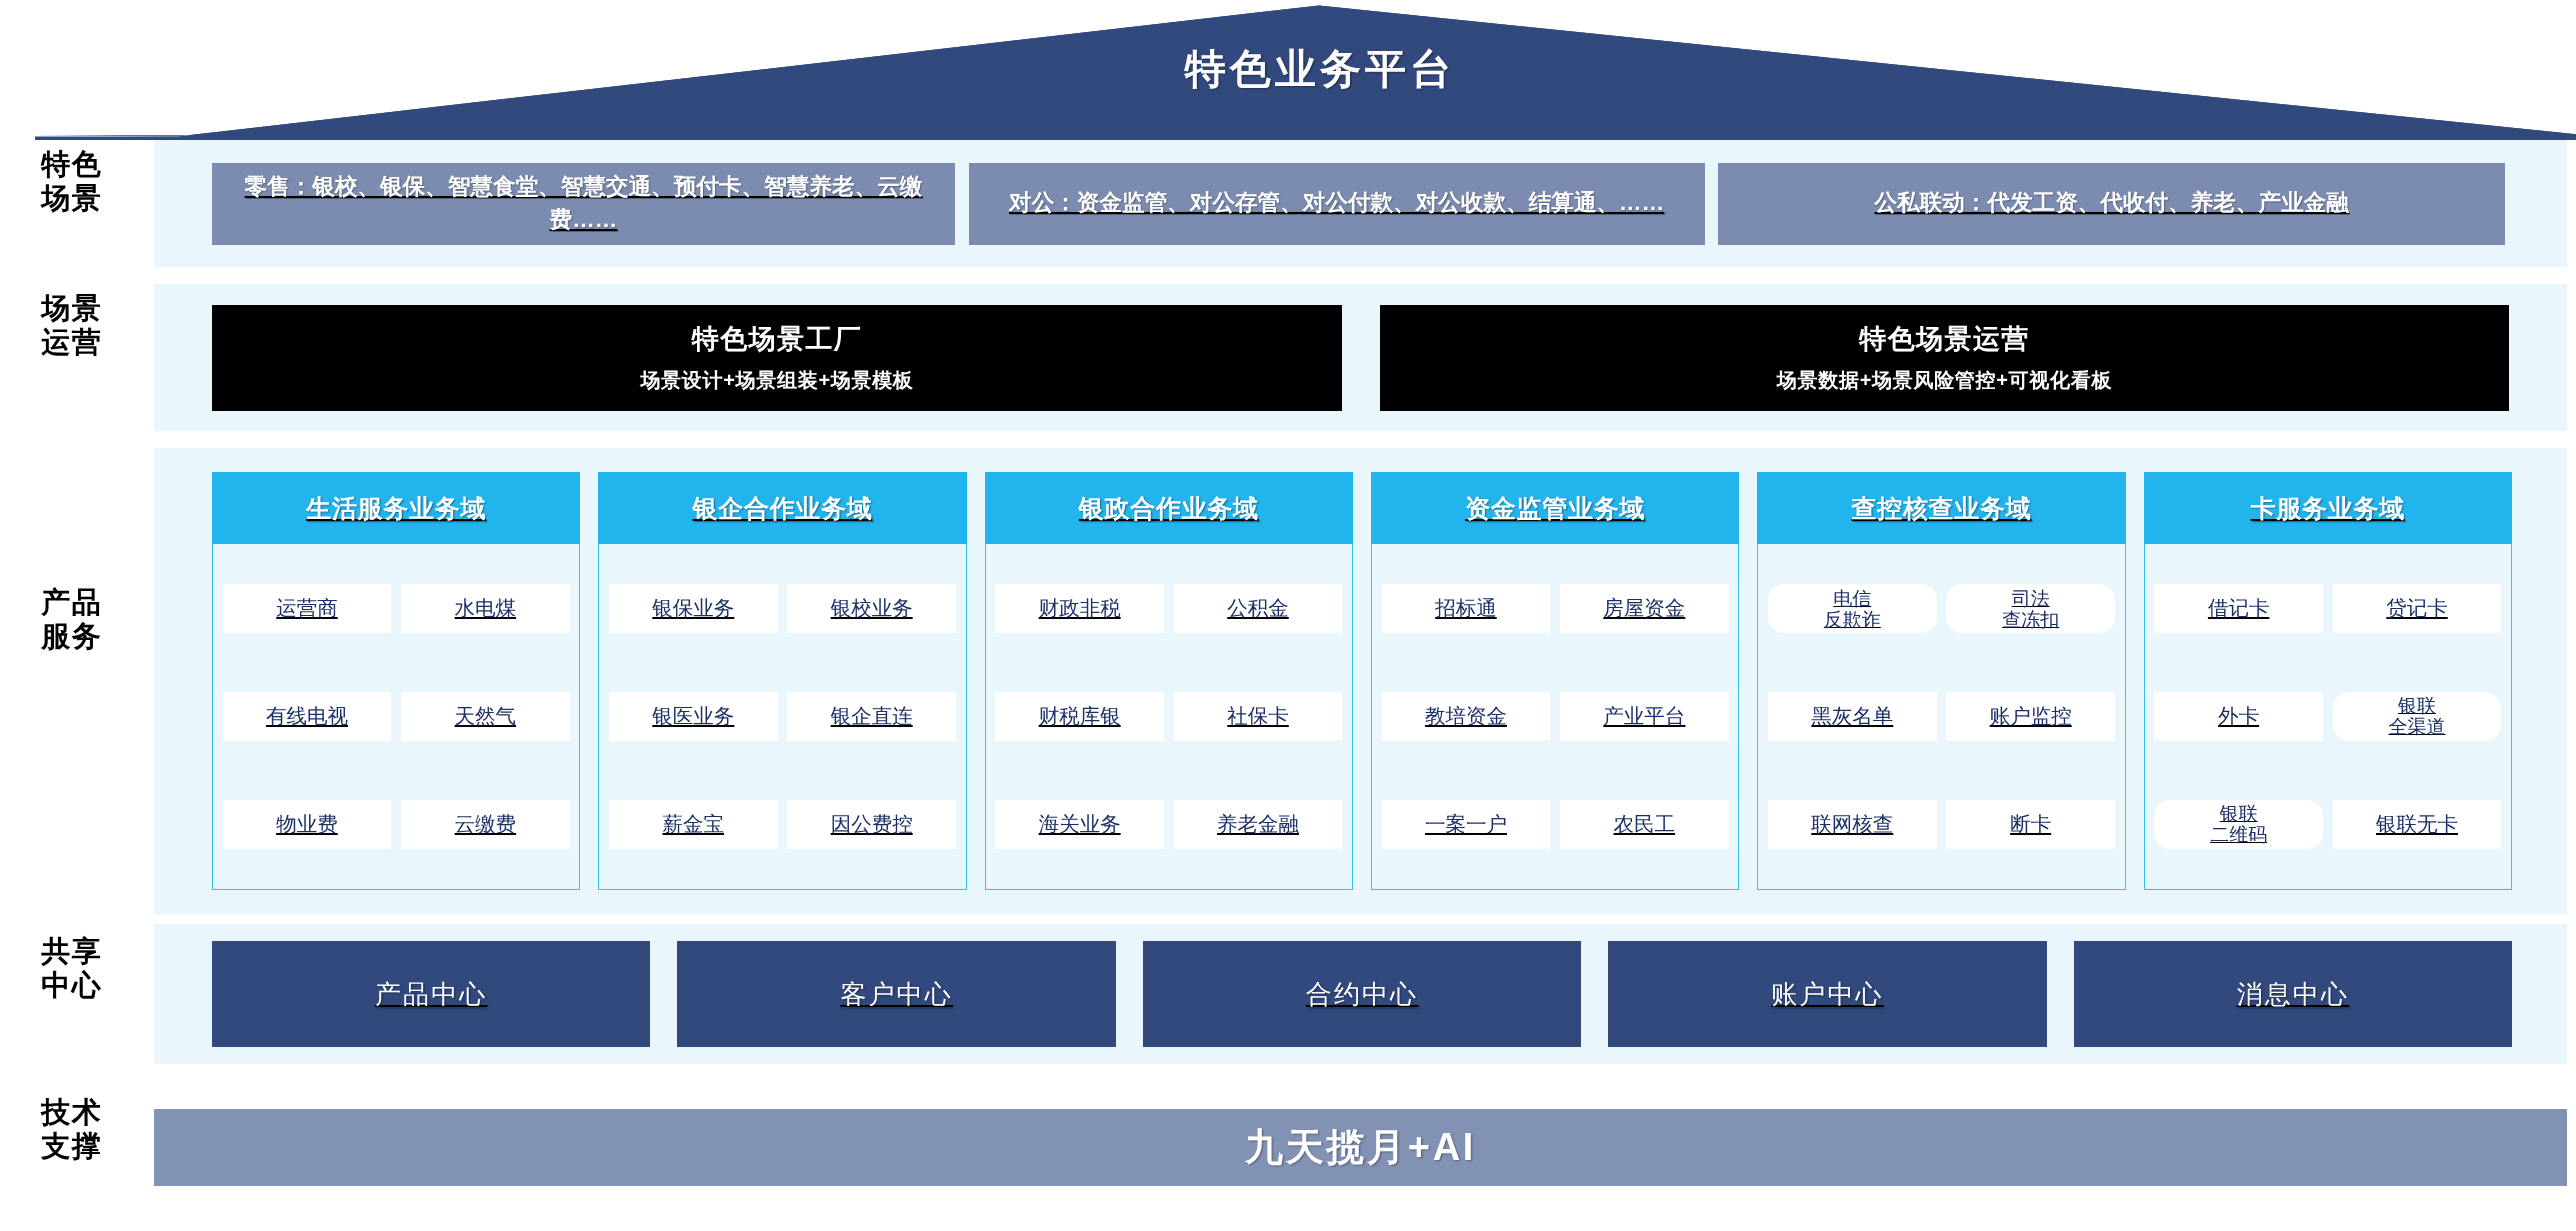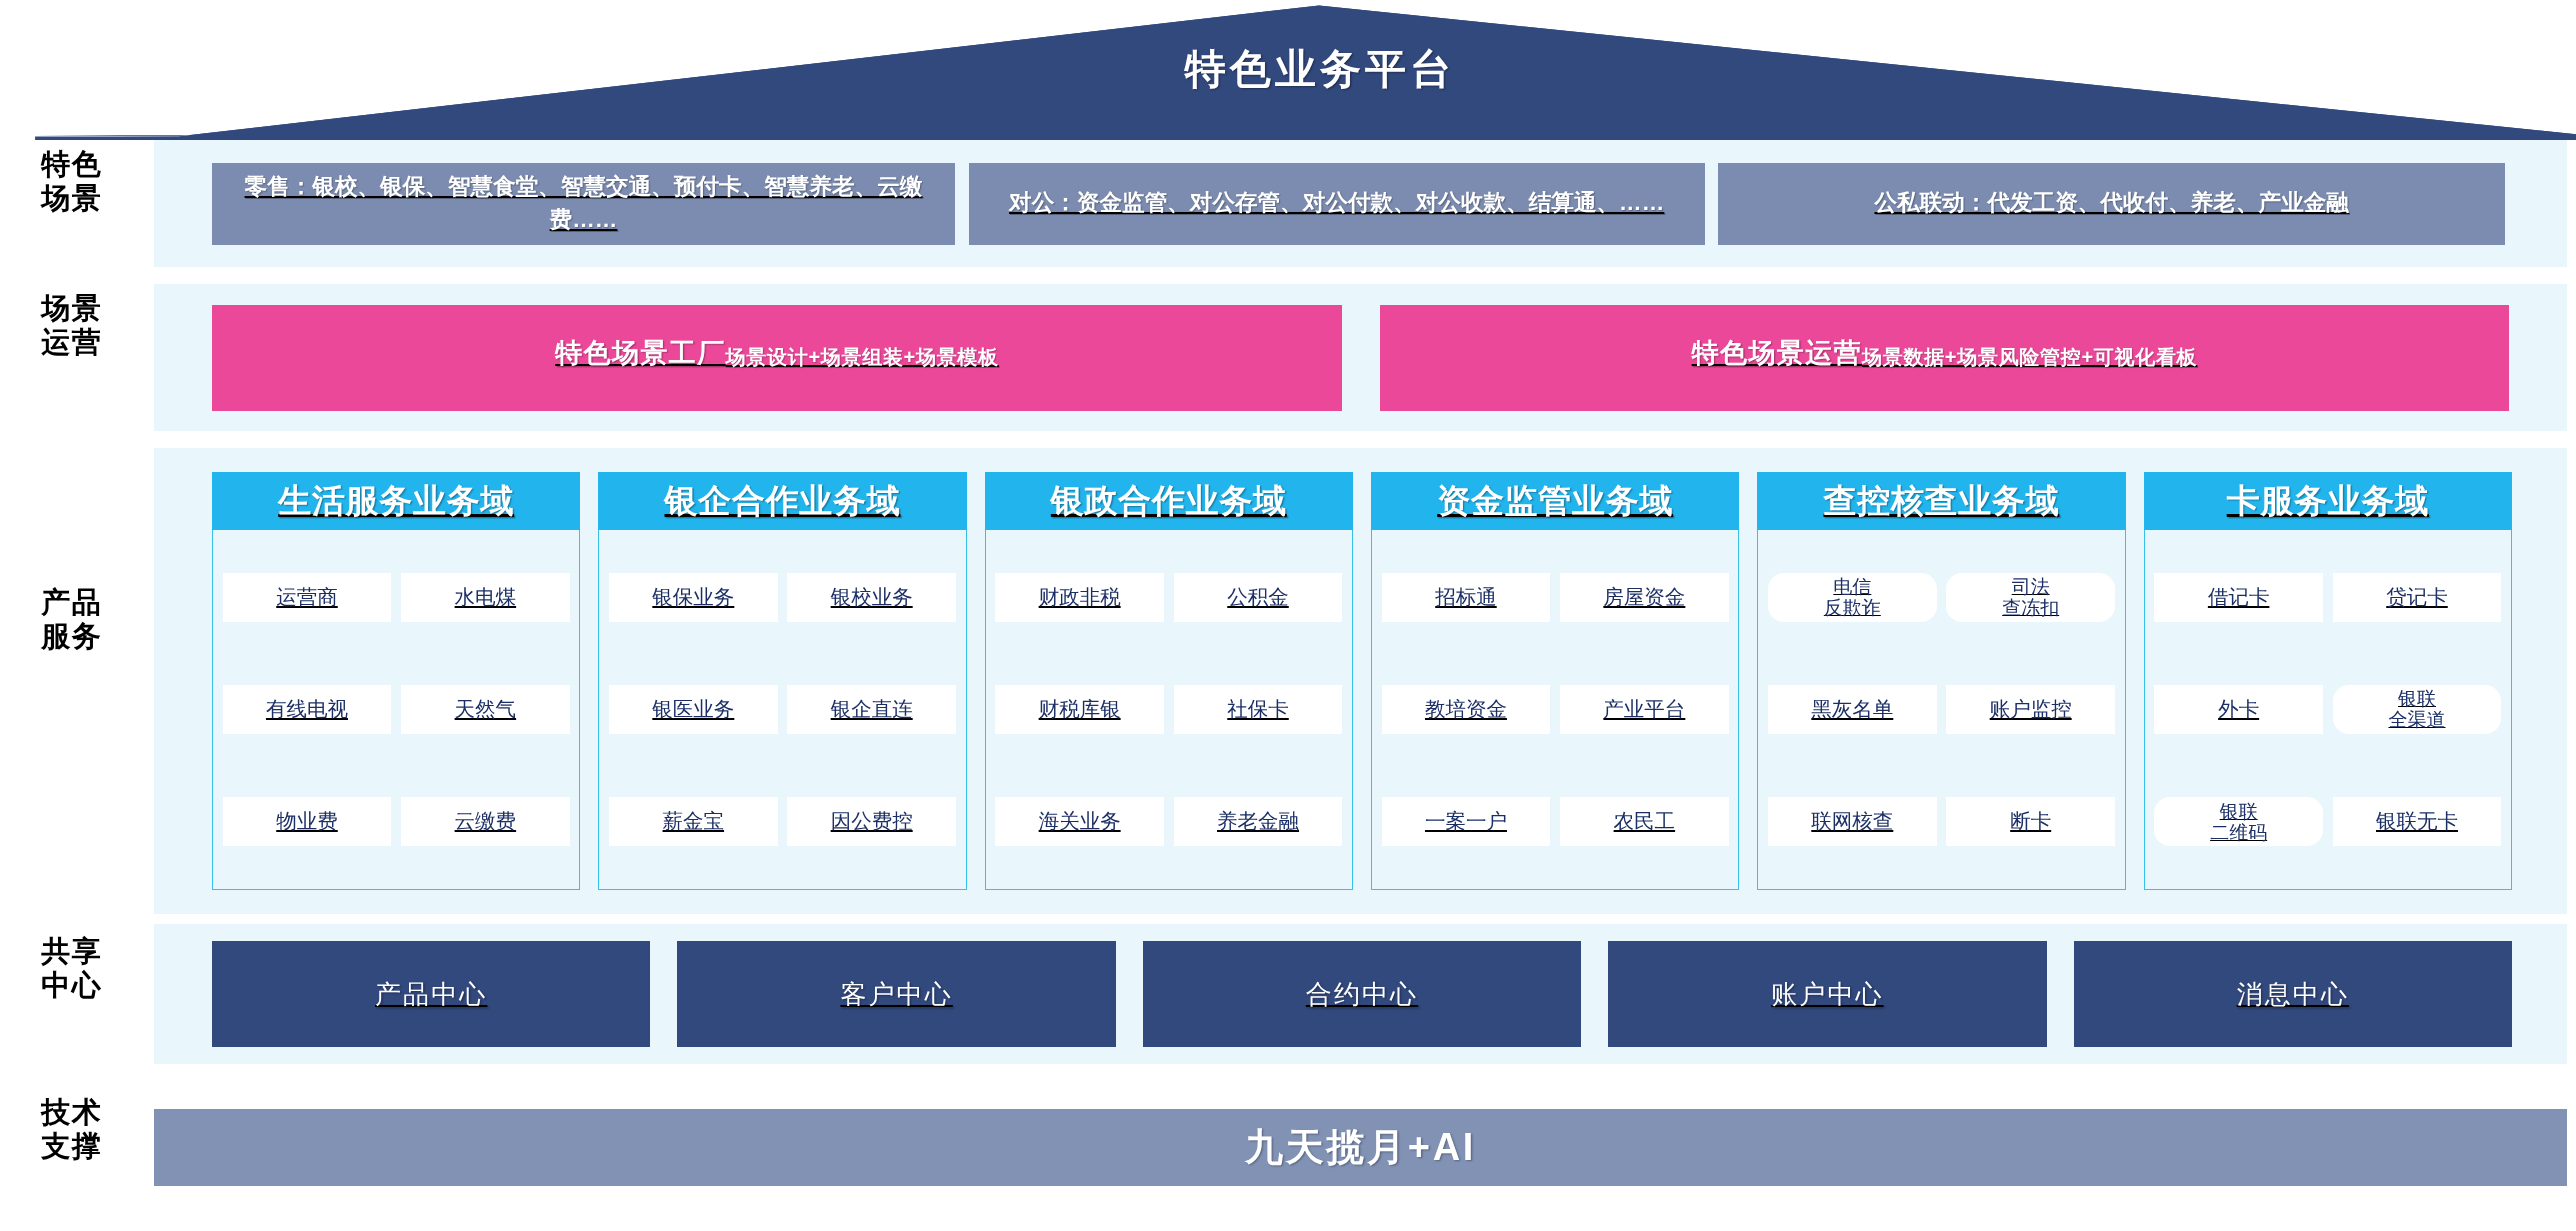--- a/index.html
+++ b/index.html
@@ -33,37 +33,37 @@
   .scene-box{
     background:#7c8cb0;color:#ffffff;
     display:flex;align-items:center;justify-content:center;
     text-align:center;
     font-size:22.6px;font-weight:bold;line-height:1.45;
     padding:0 15px;box-sizing:border-box;
     text-shadow:1px 1px 1.4px rgba(0,0,0,.3);
   }
   
   .ops-box{
-    background:#ec4899;color:#ffffff;
-    display:flex;align-items:center;justify-content:center;
+    background:#000000;color:#ffffff;
+    display:flex;flex-direction:column;align-items:center;justify-content:center;
     box-sizing:border-box;
   }
   .ops-title{font-size:27px;font-weight:bold;letter-spacing:1.4px;
     text-shadow:1.4px 1.4px 1.4px rgba(0,0,0,.28);margin-bottom:9.6px;}
   .ops-sub{font-size:20px;font-weight:bold;letter-spacing:0.7px;
     text-shadow:1px 1px 1.4px rgba(0,0,0,.25);}
   
   .dom-card{
     display:flex;flex-direction:column;
     box-sizing:border-box;
   }
   .dom-head{
     background:#22b4ec;color:#ffffff;
-    height:58px;display:flex;align-items:center;justify-content:center;
-    font-size:33px;font-weight:bold;letter-spacing:0.7px;
+    height:72px;display:flex;align-items:center;justify-content:center;
+    font-size:25px;font-weight:bold;letter-spacing:0.7px;
     text-shadow:1.4px 1.4px 1.4px rgba(0,0,0,.3);
   }
   .dom-body{
     flex:1;background:#e9f7fd;
     border:1.4px solid #35c1e8;border-top:none;
     display:flex;flex-direction:column;
     justify-content:space-around;
     padding:11px 9.6px;box-sizing:border-box;
   }
   .dom-row{display:flex;gap:9.6px;justify-content:center;}

